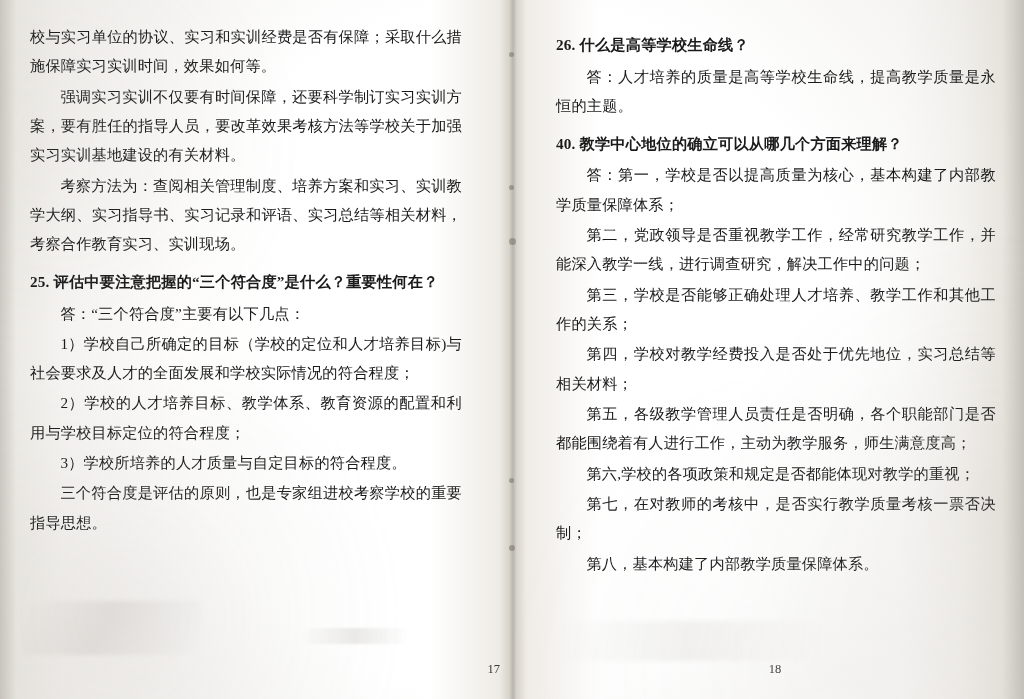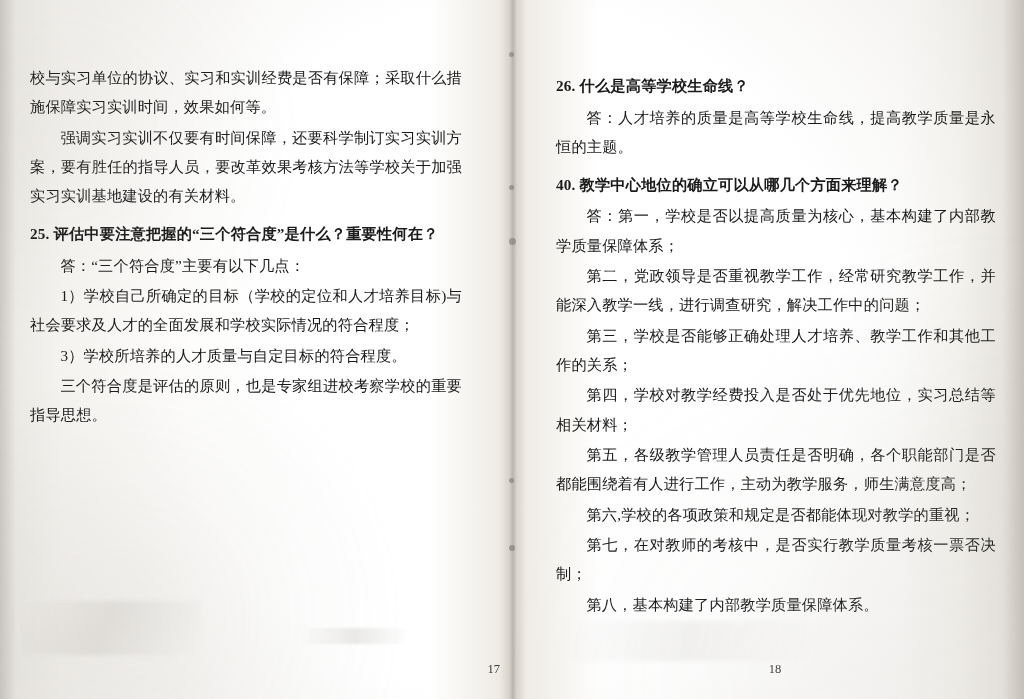--- a/index.html
+++ b/index.html
@@ -58,21 +58,20 @@
     width: 5px;
     height: 5px;
     border-radius: 50%;
     background: rgba(110,105,98,0.5);
   }
   .page {
     position: absolute;
     top: 0;
     height: 594px;
     box-sizing: border-box;
-    margin-top: 41px;
   }
   .page-left {
     left: 0;
     width: 500px;
     padding: 22px 38px 0 30px;
   }
   .page-right {
     left: 526px;
     width: 498px;
     padding: 22px 28px 0 30px;
@@ -153,26 +152,28 @@
     <div class="gutter-mark" style="top:185px;"></div>
     <div class="gutter-mark" style="top:238px; width:7px; height:7px;"></div>
     <div class="gutter-mark" style="top:478px;"></div>
     <div class="gutter-mark" style="top:545px; width:6px; height:6px;"></div>
   </div>
 
   <div class="page page-left">
     <div id="left-body">
         <p class="para">校与实习单位的协议、实习和实训经费是否有保障；采取什么措施保障实习实训时间，效果如何等。</p>
         <p class="para indent">强调实习实训不仅要有时间保障，还要科学制订实习实训方案，要有胜任的指导人员，要改革效果考核方法等学校关于加强实习实训基地建设的有关材料。</p>
+        <p class="para indent">考察方法为：查阅相关管理制度、培养方案和实习、实训教学大纲、实习指导书、实习记录和评语、实习总结等相关材料，考察合作教育实习、实训现场。</p>
         <div class="qhead">
           <span class="num">25.</span>
           <span class="txt">评估中要注意把握的“三个符合度”是什么？重要性何在？</span>
         </div>
         <p class="para indent">答：“三个符合度”主要有以下几点：</p>
         <p class="para indent">1）学校自己所确定的目标（学校的定位和人才培养目标)与社会要求及人才的全面发展和学校实际情况的符合程度；</p>
+        <p class="para indent">2）学校的人才培养目标、教学体系、教育资源的配置和利用与学校目标定位的符合程度；</p>
         <p class="para indent">3）学校所培养的人才质量与自定目标的符合程度。</p>
         <p class="para indent">三个符合度是评估的原则，也是专家组进校考察学校的重要指导思想。</p>
       </div>
   </div>
 
   <div class="page page-right">
     <div id="right-body">
         <div class="qhead">
           <span class="num">26.</span>
           <span class="txt">什么是高等学校生命线？</span>

